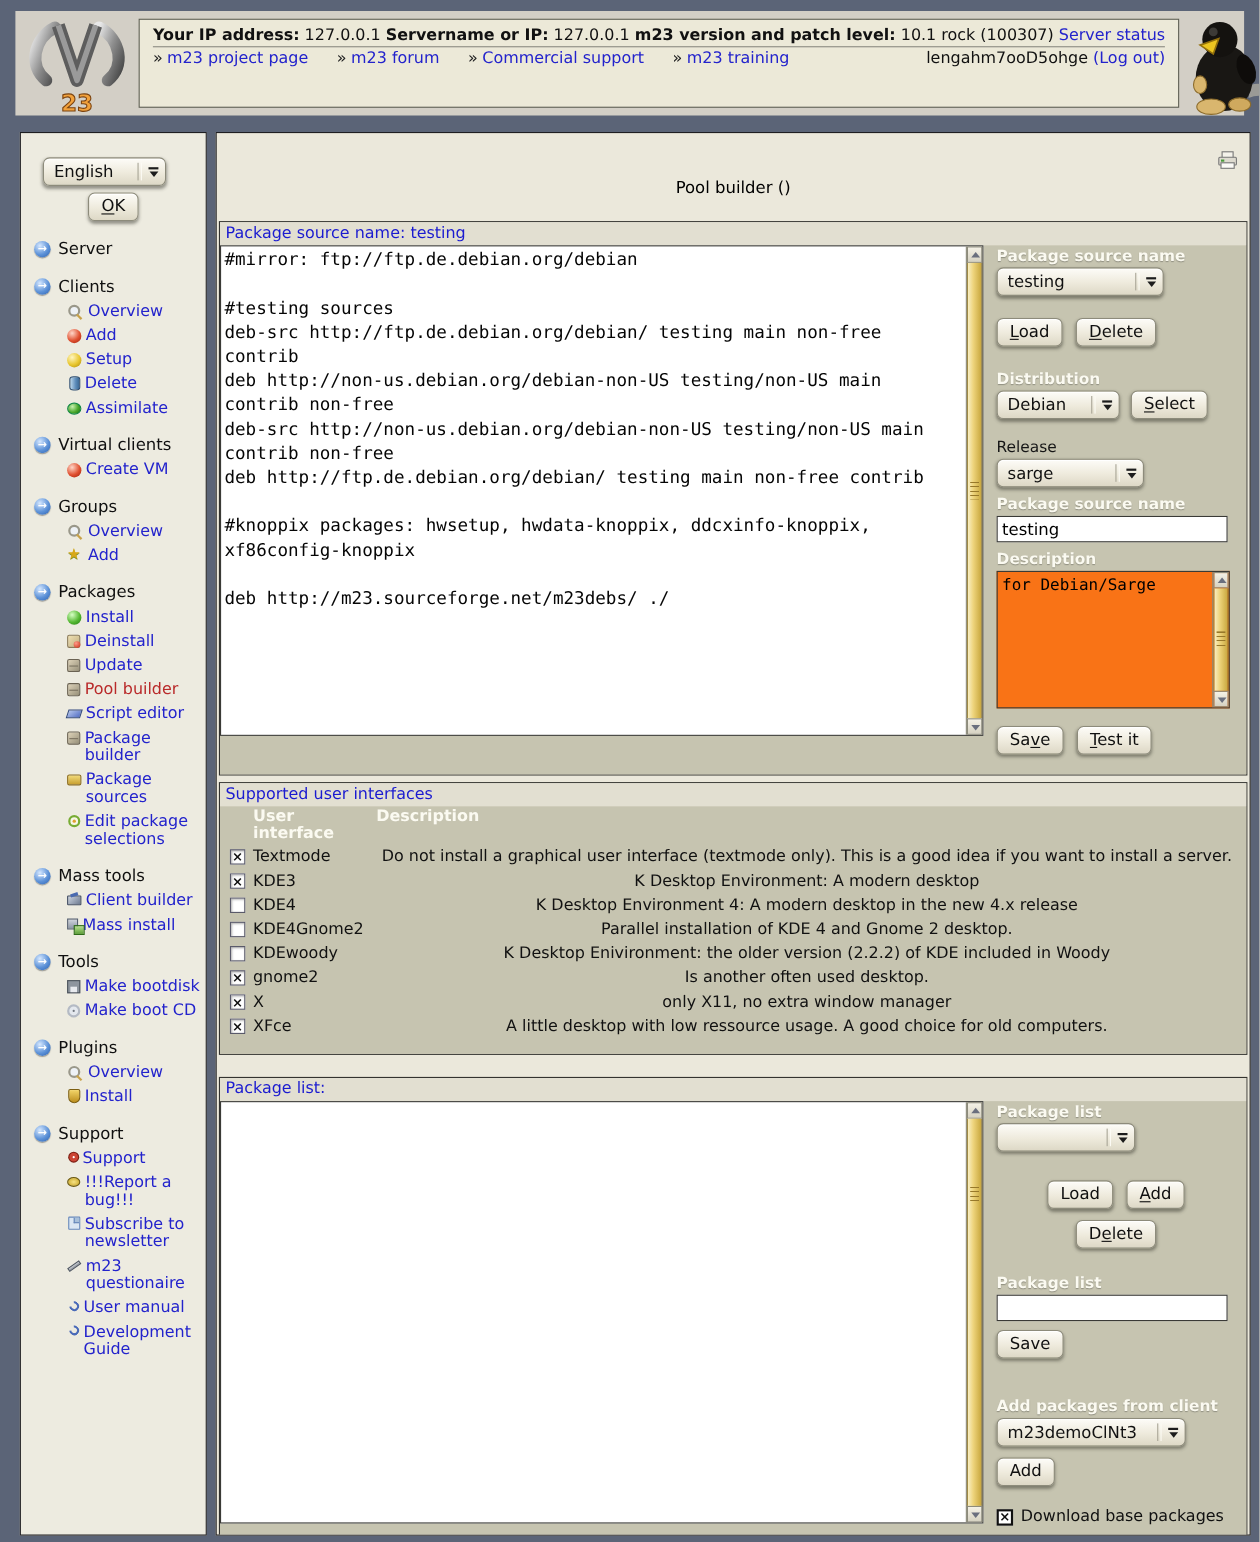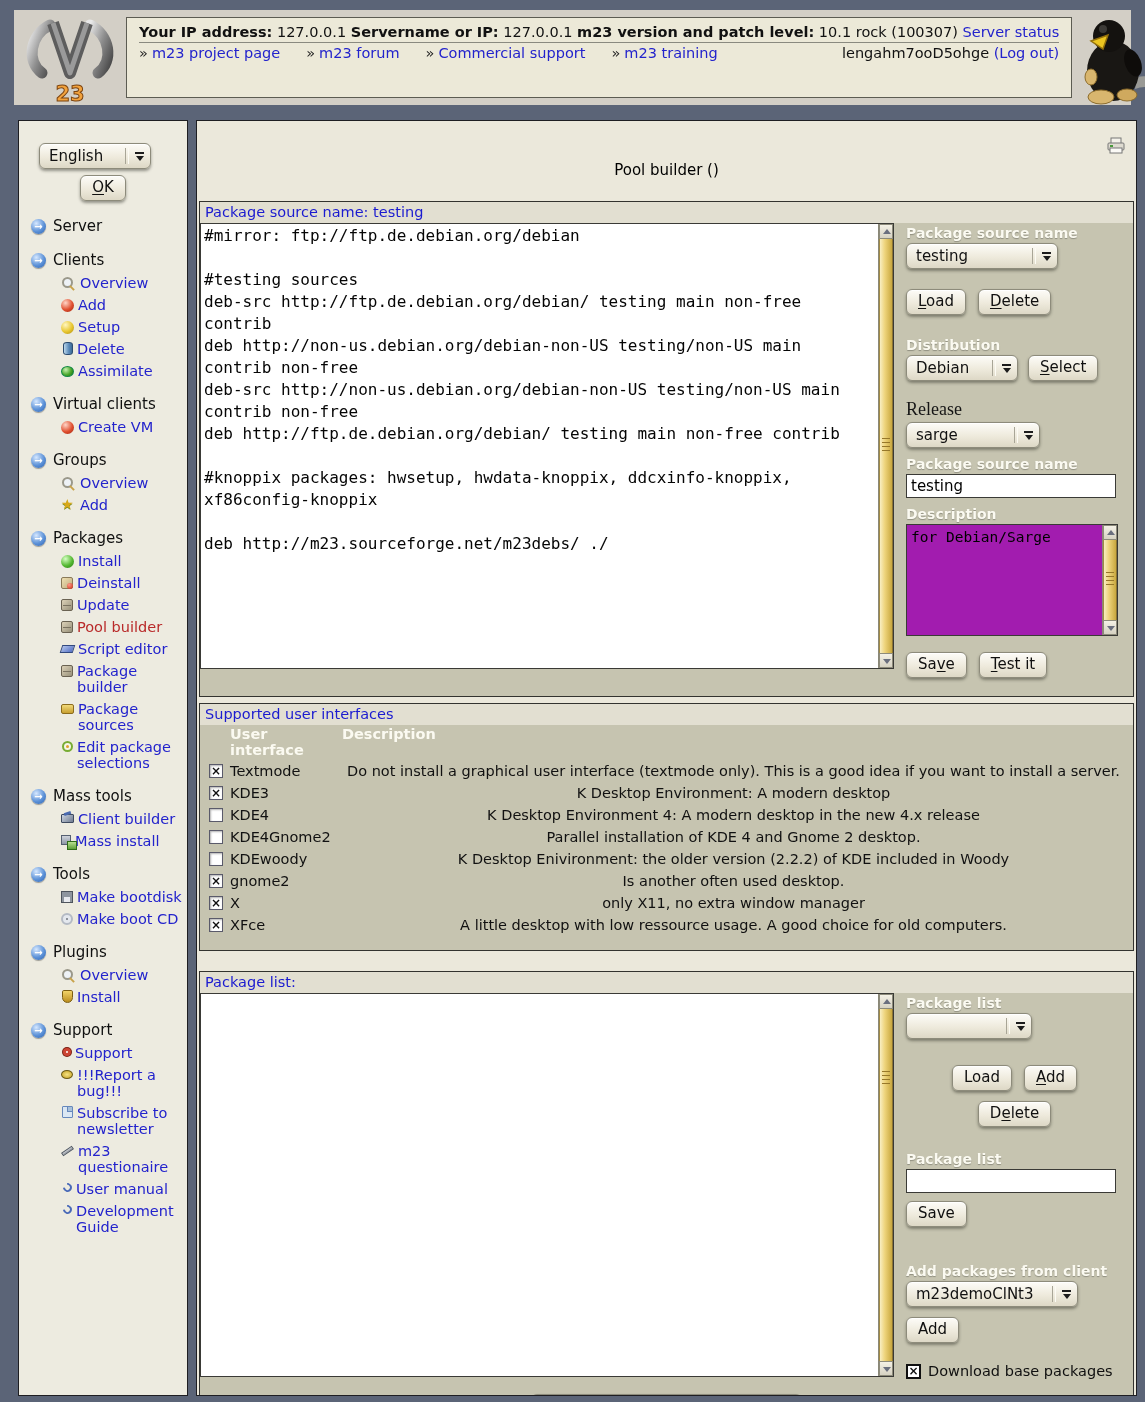--- a/index.html
+++ b/index.html
@@ -69,21 +69,21 @@
     border-right:4px solid transparent; border-top:5px solid #1c1c1c; }
   .tinput { width:210px; height:24px; border:1px solid #3a3a36; background:#fff;
     font-family:inherit; font-size:15px; padding:1px 4px; display:block; }
 
   
   .section { margin:0 2px; border:1px solid #33332f; }
   .sec-head { background:#e2dfd1; color:#1b1bd0; font-size:14.5px; padding:2px 5px 3px; }
   .sec-body { background:#c6c4b0; }
   .wlabel { color:#fbfaf1; font-weight:bold; font-size:14px; margin:8px 0 2px;
     text-shadow:0 1px 1px rgba(80,80,70,.45); }
-  .blabel { color:#161616; font-size:18px; margin:12px 0 2px;font-family:Liberation Serif, serif; }
+  .blabel { color:#161616; font-size:14px; margin:12px 0 2px; }
   .side-panel { flex:1; padding:0 10px 8px 12px; }
   .flexrow { display:flex; align-items:center; gap:10px; }
 
   
   .ta-wrap { position:relative; background:#fff; border:1px solid #3a3a36; flex:none; }
   .ta-wrap textarea {
     display:block; width:calc(100% - 16px); height:100%;
     border:none; outline:none; resize:none; overflow:hidden; background:transparent;
     font-family:"DejaVu Sans Mono","Liberation Mono",monospace;
     font-size:16px; line-height:22px; padding:1px 3px; color:#050505;
@@ -162,21 +162,21 @@
   .icn-note::after { content:""; position:absolute; right:0; top:0; width:4px; height:4px; background:#a8c0da; border-left:1px solid #6688bb; border-bottom:1px solid #6688bb; }
   .icn-pencil { width:13px; height:4px; margin-top:6px; background:linear-gradient(#d2d6dc,#888e98); border:1px solid #4e5662; transform:rotate(-35deg); }
   .icn-manual { width:9px; height:9px; margin:2px 0 0 2px; border:2.5px solid #4a6ab8; border-left-color:transparent; border-radius:50%; transform:rotate(40deg); }
 
   
   .print { position:absolute; right:10px; top:16px; cursor:pointer; }
   .page-title { text-align:center; color:#000000; font-size:15px; margin:40px 0 22px; }
   .src-flex { display:flex; align-items:flex-start; }
   #src-ta { width:694px; height:446px; }
   #pkg-ta { width:694px; height:384px; }
-  .desc-wrap { position:relative; background:#a21caf; border:1px solid #3a3a36; width:212px; height:112px; }
+  .desc-wrap { position:relative; background:#f97316; border:1px solid #3a3a36; width:212px; height:125px; }
   .desc-wrap textarea { display:block; width:calc(100% - 16px); height:100%; border:none; outline:none; resize:none;
     overflow:hidden; background:transparent; font-family:"DejaVu Sans Mono","Liberation Mono",monospace;
     font-size:14.5px; line-height:20px; padding:2px 4px; }
   .next-row { text-align:center; padding:7px 0 9px; }
   .gap6 { height:6px; } .gap20 { height:20px; }
 </style>
 </head>
 <body>
 
 <div class="header">

